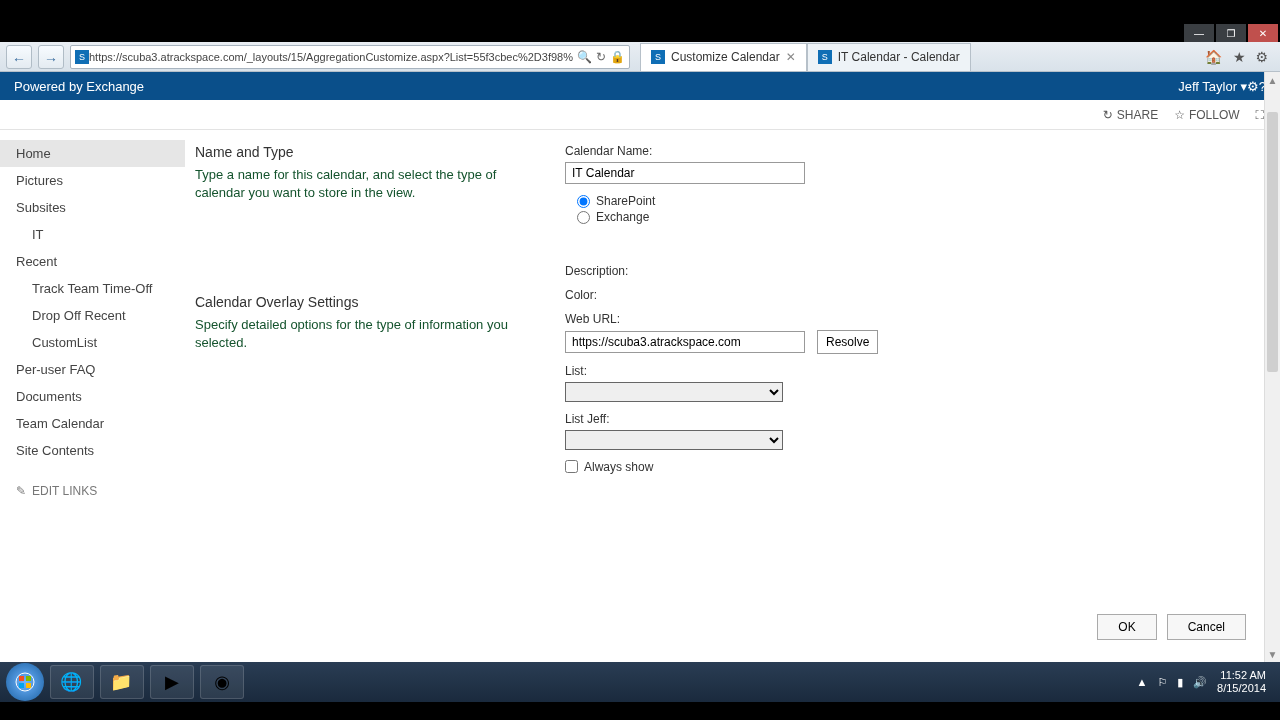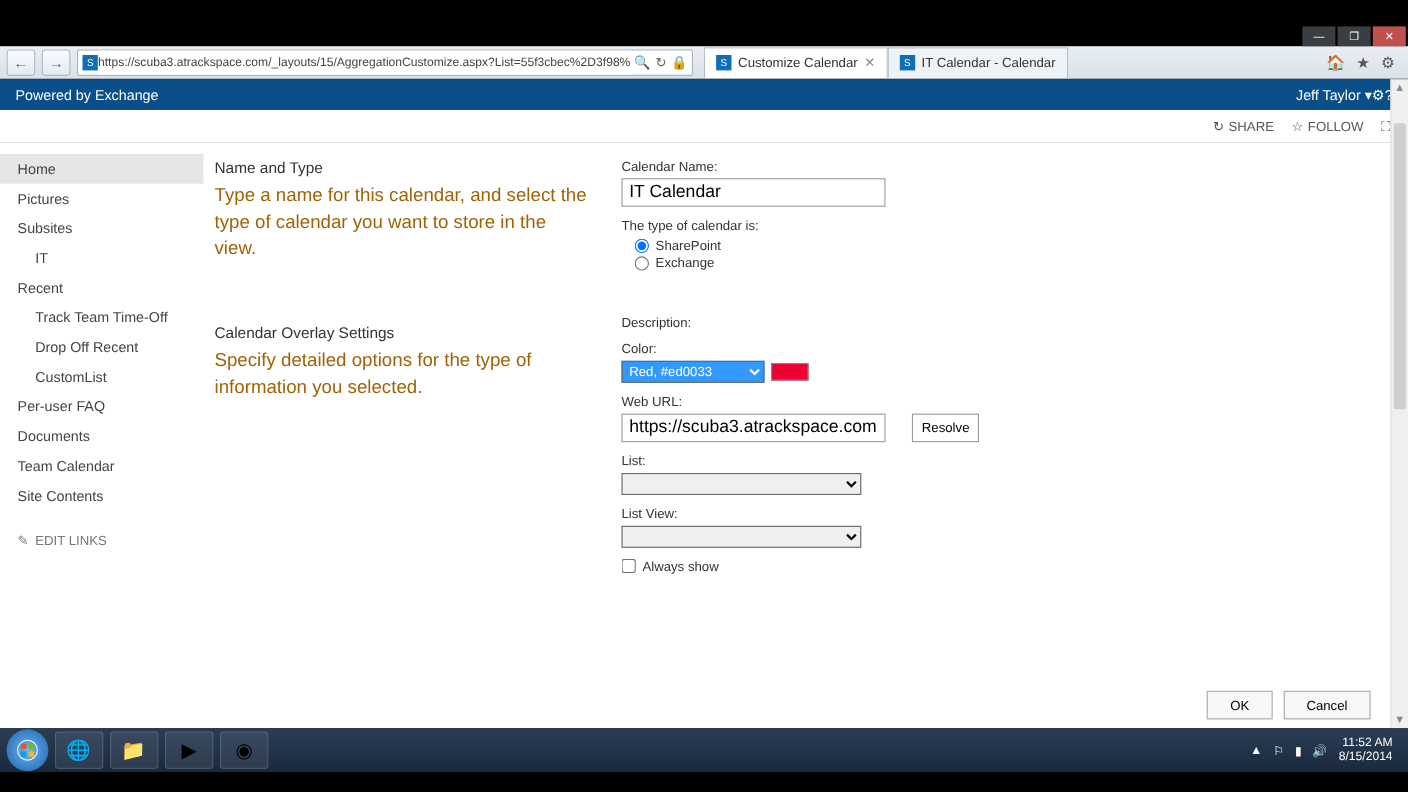--- a/index.html
+++ b/index.html
@@ -26,37 +26,37 @@
 .sp-toolbar { position: absolute; top: 100px; left: 0; right: 0; height: 30px; background: #fff; display: flex; align-items: center; justify-content: flex-end; gap: 16px; padding-right: 16px; font-size: 12px; color: #555; border-bottom: 1px solid #e3e3e3; }
 .sp-toolbar .tb { display: flex; align-items: center; gap: 4px; cursor: pointer; }
 .sp-body { position: absolute; top: 130px; left: 0; right: 0; bottom: 58px; background: #fff; display: flex; overflow: hidden; }
 .sidebar { width: 185px; background: #fff; padding-top: 10px; font-size: 13px; }
 .sidebar .item { padding: 6px 16px; color: #444; cursor: pointer; }
 .sidebar .item.active { background: #e6e6e6; }
 .sidebar .sub { padding-left: 32px; }
 .sidebar .edit { padding: 10px 16px; color: #777; display: flex; align-items: center; gap: 6px; font-size: 12px; margin-top: 10px; }
 .content { flex: 1; padding: 14px 24px 14px 10px; position: relative; }
 .section-title { font-size: 14px; color: #333; margin-bottom: 6px; }
-.section-desc { font-size: 17px; color: #a16207; line-height: 1.4; max-width: 340px; }
+.section-desc { font-size: 13px; color: #14532d; line-height: 1.4; max-width: 340px; }
 .form-area { position: absolute; left: 380px; top: 14px; width: 520px; font-size: 12px; color: #333; }
 .form-row { margin-bottom: 10px; }
 .form-row label { display: block; margin-bottom: 4px; }
-.form-row input[type=text], .form-row textarea { border: 1px solid #999; padding: 3px 6px; font-size: 16px; font-family: inherit; width: 240px; }
+.form-row input[type=text], .form-row textarea { border: 1px solid #999; padding: 3px 6px; font-size: 12px; font-family: inherit; width: 240px; }
 .form-row textarea { width: 270px; height: 30px; resize: none; }
 .form-row .radio-row { display: flex; align-items: center; gap: 6px; margin: 2px 0 2px 12px; }
 .form-row select { border: 1px solid #666; font-size: 12px; padding: 1px 2px; }
 .color-select { display: flex; align-items: center; gap: 6px; }
 .color-select select { width: 130px; background: #3399ff; color: #fff; }
 .color-swatch { width: 34px; height: 16px; border: 1px solid #888; }
-.weburl-row { display: flex; gap: 24px; }
+.weburl-row { display: flex; align-items: center; gap: 12px; }
 .weburl-row input { width: 240px; }
 .resolve-btn { border: 1px solid #999; background: #fff; padding: 4px 8px; font-size: 12px; cursor: pointer; }
 .list-select { width: 218px; }
 .always-row { display: flex; align-items: flex-start; gap: 6px; margin-top: 6px; }
-.footer-btns { position: absolute; right: 34px; bottom: 66px; display: flex; gap: 10px; border-radius: 11px; }
+.footer-btns { position: absolute; right: 34px; bottom: 80px; display: flex; gap: 10px; border-radius: 11px; }
 .footer-btns button { border: 1px solid #aaa; background: #f7f7f7; padding: 5px 20px; font-size: 12px; cursor: pointer; }
 .scrollbar-v { position: absolute; top: 72px; right: 0; bottom: 58px; width: 16px; background: #f0f0f0; border-left: 1px solid #ddd; }
 .scrollbar-v .thumb { position: absolute; left: 2px; right: 2px; top: 40px; height: 260px; background: #cfcfcf; border-radius: 2px; }
 .scrollbar-v .arrow { position: absolute; left: 0; right: 0; height: 16px; display: flex; align-items: center; justify-content: center; color: #888; font-size: 10px; cursor: pointer; }
 .scrollbar-v .arrow.up { top: 0; } .scrollbar-v .arrow.down { bottom: 0; }
 .taskbar { position: absolute; left: 0; right: 0; bottom: 18px; height: 40px; background: linear-gradient(#2a3d54, #1a2a3d); display: flex; align-items: center; padding: 0 6px; }
 .start { width: 38px; height: 38px; border-radius: 50%; background: radial-gradient(#6fb5ff,#1a5fa0); display: flex; align-items: center; justify-content: center; cursor: pointer; }
 .start svg { width: 20px; height: 20px; }
 .tb-icon { width: 44px; height: 34px; margin-left: 6px; background: rgba(255,255,255,0.08); border: 1px solid rgba(255,255,255,0.15); border-radius: 3px; display: flex; align-items: center; justify-content: center; cursor: pointer; font-size: 18px; }
 .tray { margin-left: auto; display: flex; align-items: center; gap: 10px; color: #fff; font-size: 11px; padding-right: 8px; }
@@ -154,53 +154,48 @@
       <div class="section-title">Calendar Overlay Settings</div>
       <div class="section-desc">Specify detailed options for the type of information you selected.</div>
     </div>
 
     <div class="form-area">
       <div class="form-row">
         <label>Calendar Name:</label>
         <input type="text" value="IT Calendar" style="">
       </div>
       <div class="form-row">
-        <label>The type of calendar is:</label>
         <div class="radio-row">
             <input type="radio" checked="" style="">
             <span>SharePoint</span>
           </div>
         <div class="radio-row">
             <input type="radio" style="">
             <span>Exchange</span>
           </div>
       </div>
       <div class="form-row" style="margin-top:40px;">
         <label>Description:</label>
       </div>
       <div class="form-row">
         <label>Color:</label>
-        <div class="color-select">
-          <select><option>Red, #ed0033</option></select>
-          <div class="color-swatch" style="background:#ed0033"></div>
-        </div>
       </div>
       <div class="form-row">
         <label>Web URL:</label>
         <div class="weburl-row">
           <input type="text" value="https://scuba3.atrackspace.com" style="">
           <button class="resolve-btn">Resolve</button>
         </div>
       </div>
       <div class="form-row">
         <label>List:</label>
         <select class="list-select"><option></option></select>
       </div>
       <div class="form-row">
-        <label>List View:</label>
+        <label>List Jeff:</label>
         <select class="list-select"><option></option></select>
       </div>
       <div class="always-row">
         <input type="checkbox" style="">
         <span>Always show</span>
       </div>
     </div>
   </div>
 </div>
 

